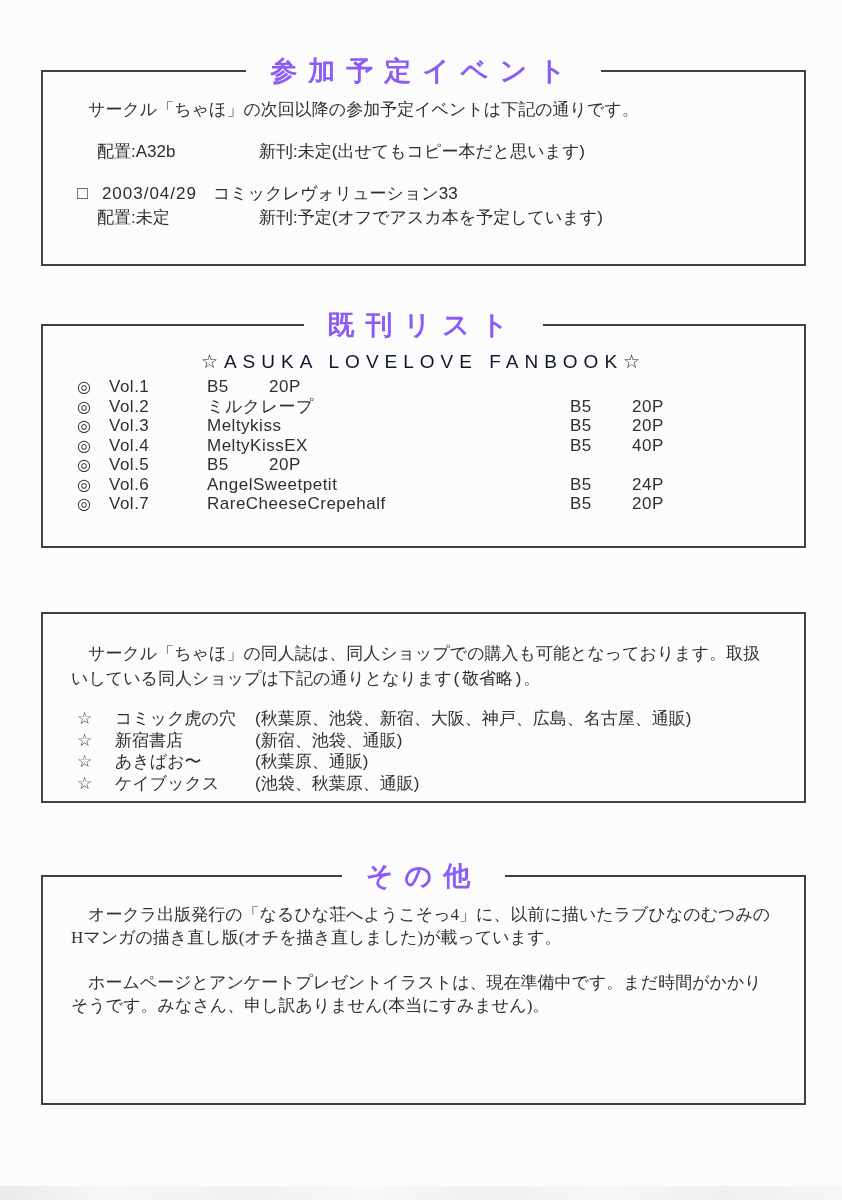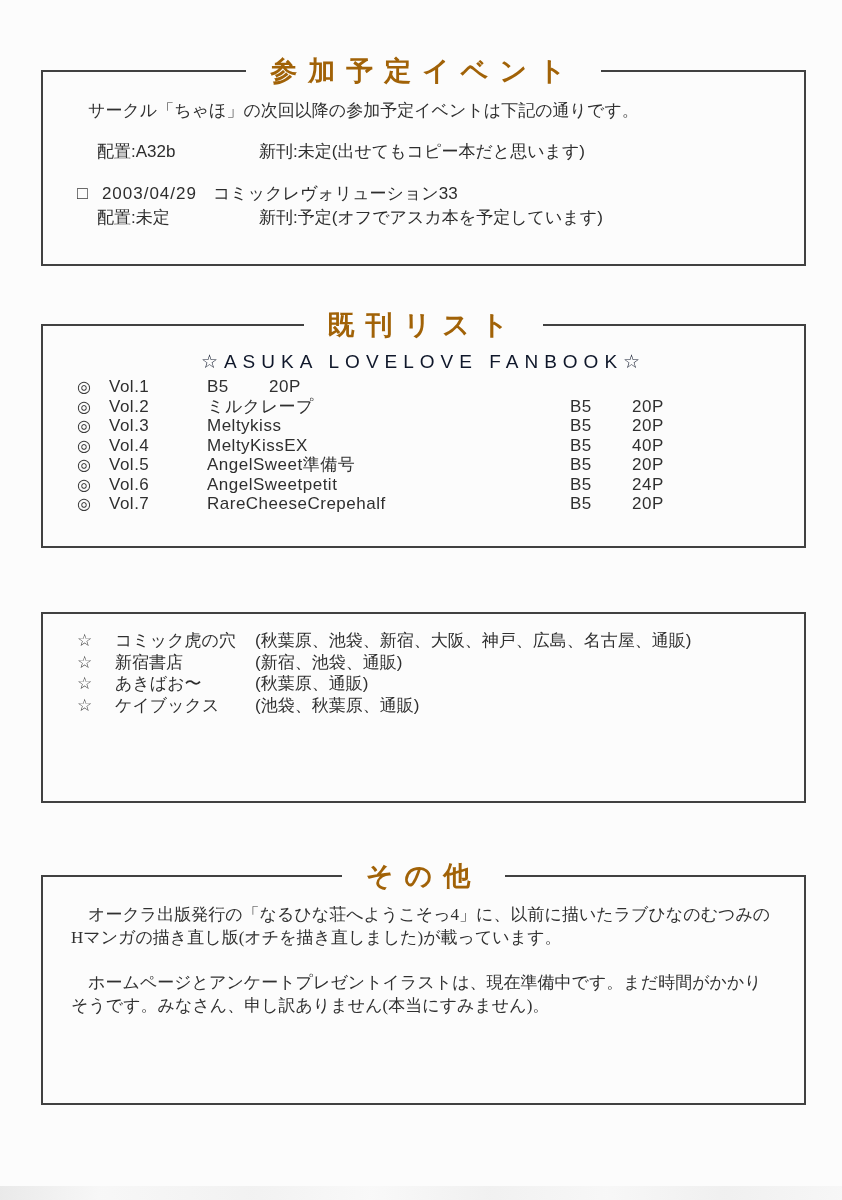--- a/index.html
+++ b/index.html
@@ -16,26 +16,26 @@
     border:2px solid #414141;
     box-sizing:border-box;
     background:#fcfcfc;
   }
   .box-title{
     position:absolute;top:-19px;left:0;right:0;text-align:center;
     pointer-events:none;
   }
   .box-title span{
     display:inline-block;background:#fcfcfc;padding:0 24px;
-    font-size:27px;font-weight:bold;letter-spacing:11px;color:#a16207;
+    font-size:27px;font-weight:bold;letter-spacing:11px;color:#8b5cf6;
     white-space:nowrap;
   }
   .intro{
     margin:0;padding:0 28px;text-indent:1em;
-    font-size:17px;line-height:25px;color:#303030;
+    font-size:17px;line-height:25px;color:#303030;font-family:Liberation Mono, monospace;
   }
   
   #box-events .intro{margin-top:26px;}
   .event{margin-top:17px;padding-left:34px;font-size:17px;line-height:24px;}
   .event .mark{font-size:18px;margin-right:14px;color:#3a3a3a;}
   .event .date{letter-spacing:1px;margin-right:16px;}
   .event-line2{padding-left:20px;}
   .event .placement{display:inline-block;min-width:162px;}
   
   .fan-heading{
@@ -135,41 +135,41 @@
     <div class="book-row">
       <span class="mark">◎</span>
         <span class="vol">Vol.4</span>
         <span class="btitle">MeltyKissEX</span>
         <span class="bsize">B5</span>
         <span class="bpages">40P</span>
     </div>
     <div class="book-row">
       <span class="mark">◎</span>
         <span class="vol">Vol.5</span>
-        <span class="btitle">AngelSweet準備号</span>
         <span class="bsize">B5</span>
         <span class="bpages">20P</span>
     </div>
     <div class="book-row">
       <span class="mark">◎</span>
         <span class="vol">Vol.6</span>
         <span class="btitle">AngelSweetpetit</span>
         <span class="bsize">B5</span>
         <span class="bpages">24P</span>
     </div>
     <div class="book-row">
       <span class="mark">◎</span>
         <span class="vol">Vol.7</span>
         <span class="btitle">RareCheeseCrepehalf</span>
         <span class="bsize">B5</span>
         <span class="bpages">20P</span>
     </div>
   </section>
 
   <section class="box" id="box-consign" style="top:612px;height:191px;">
+    <p class="intro">サークル「ちゃほ」の同人誌は、同人ショップでの購入も可能となっております。取扱いしている同人ショップは下記の通りとなります(敬省略)。</p>
 
     <div class="shops">
       <div class="shop-row">
         <span class="mark">☆</span>
           <span class="sname">コミック虎の穴</span>
           <span class="sbranches">(秋葉原、池袋、新宿、大阪、神戸、広島、名古屋、通販)</span>
       </div>
       <div class="shop-row">
         <span class="mark">☆</span>
           <span class="sname">新宿書店</span>

